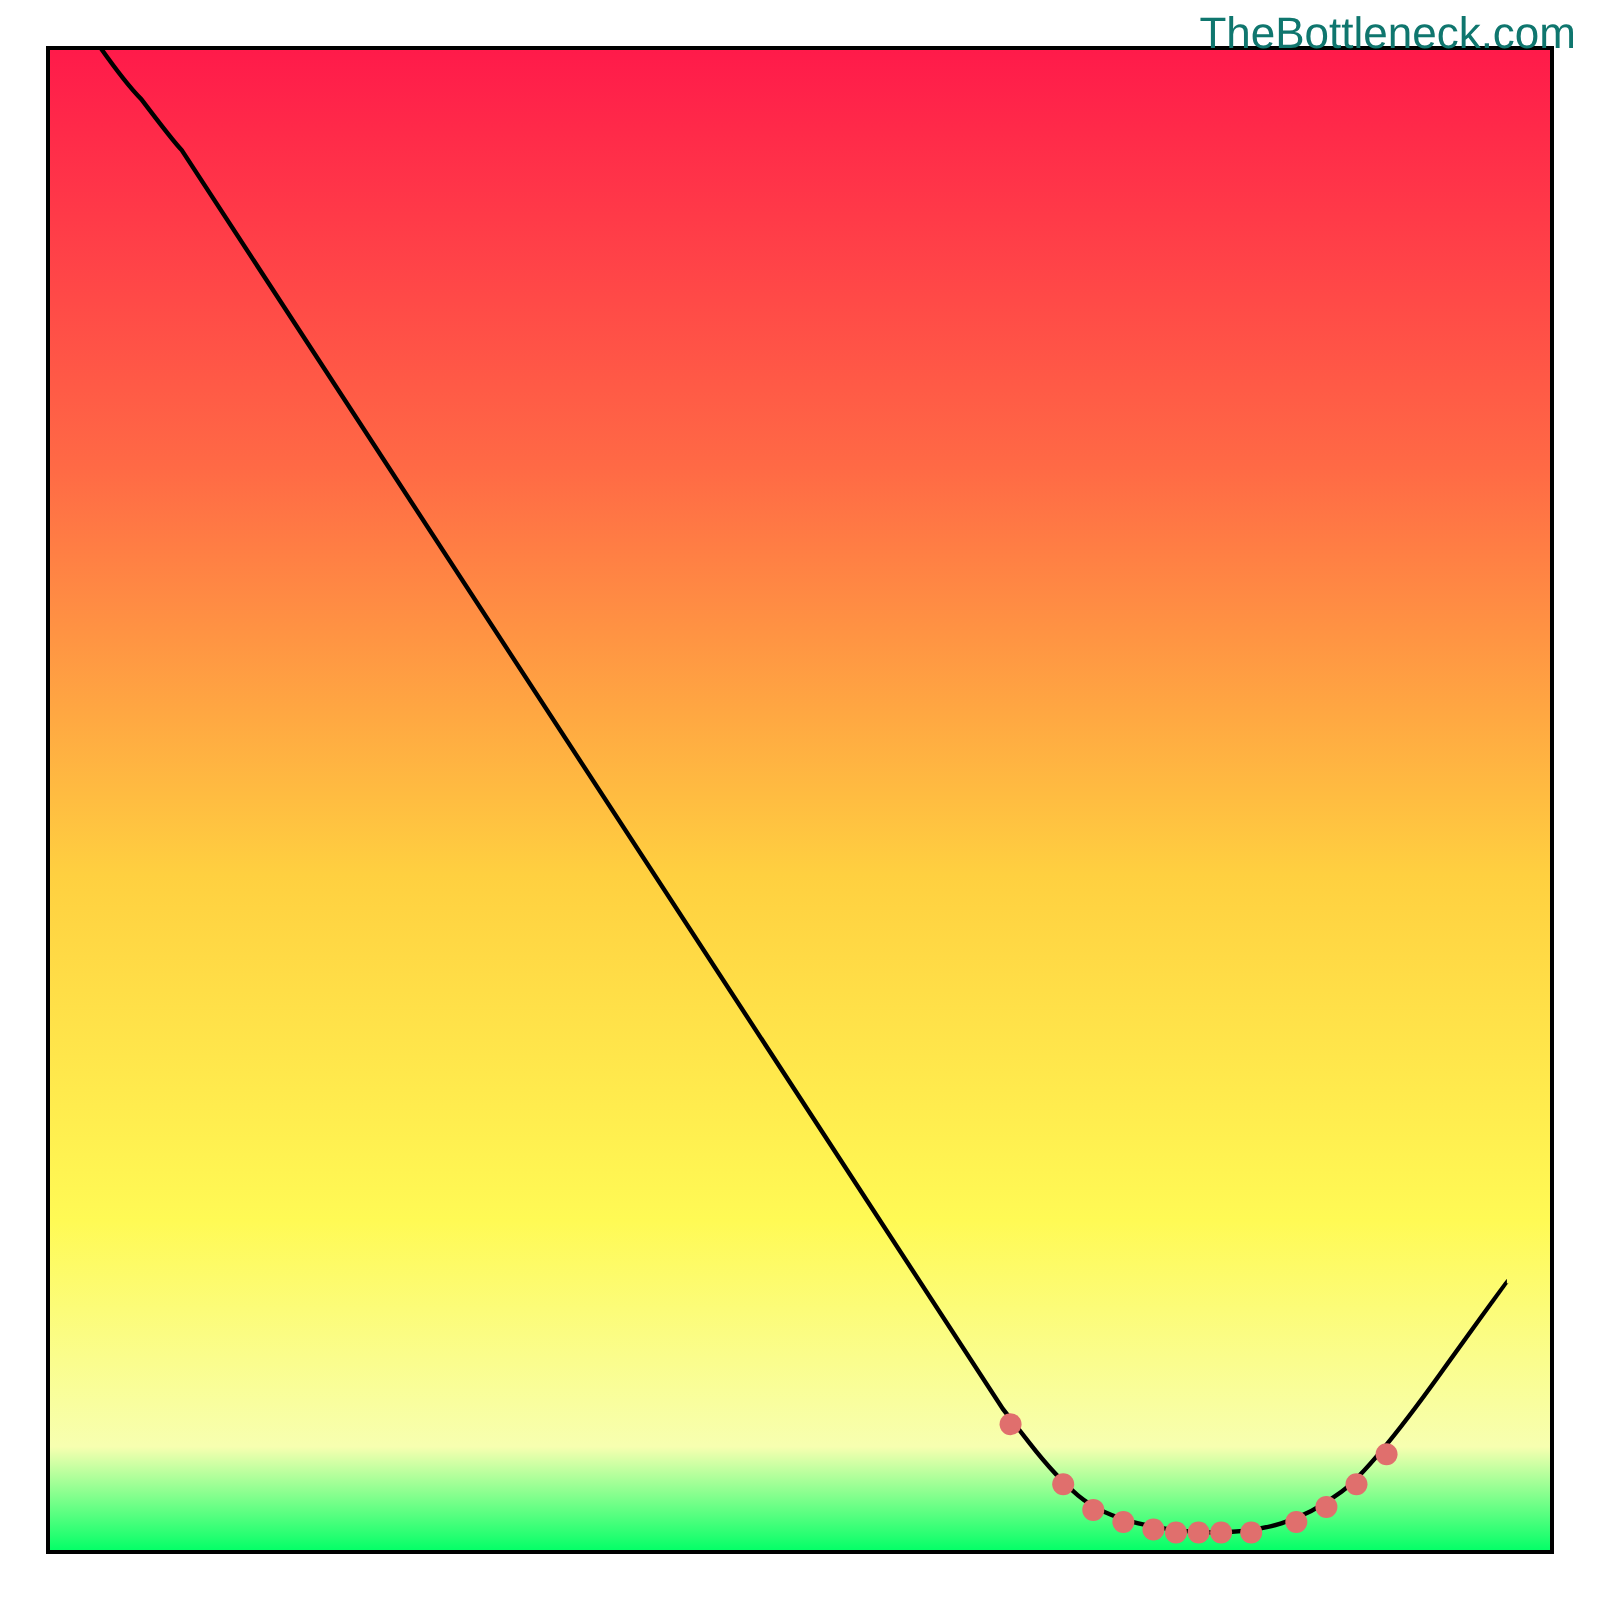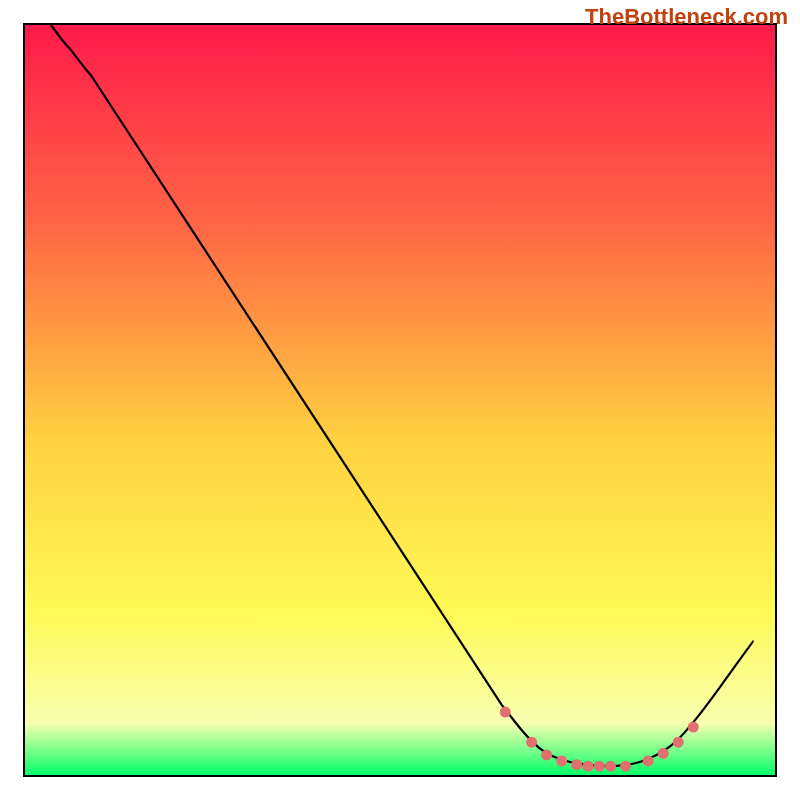--- a/index.html
+++ b/index.html
@@ -14,22 +14,22 @@
   .chart-container {
     position: relative;
     width: 800px;
     height: 800px;
   }
   .attribution {
     position: absolute;
     top: 4px;
     right: 12px;
     font-size: 22px;
-    font-weight: bold;
-    color: #c2410c;
+    font-weight: normal;
+    color: #0f766e;
     font-family: Arial, Helvetica, sans-serif;
     z-index: 10;
   }
   svg {
     display: block;
   }
 </style>
 </head>
 <body>
 

